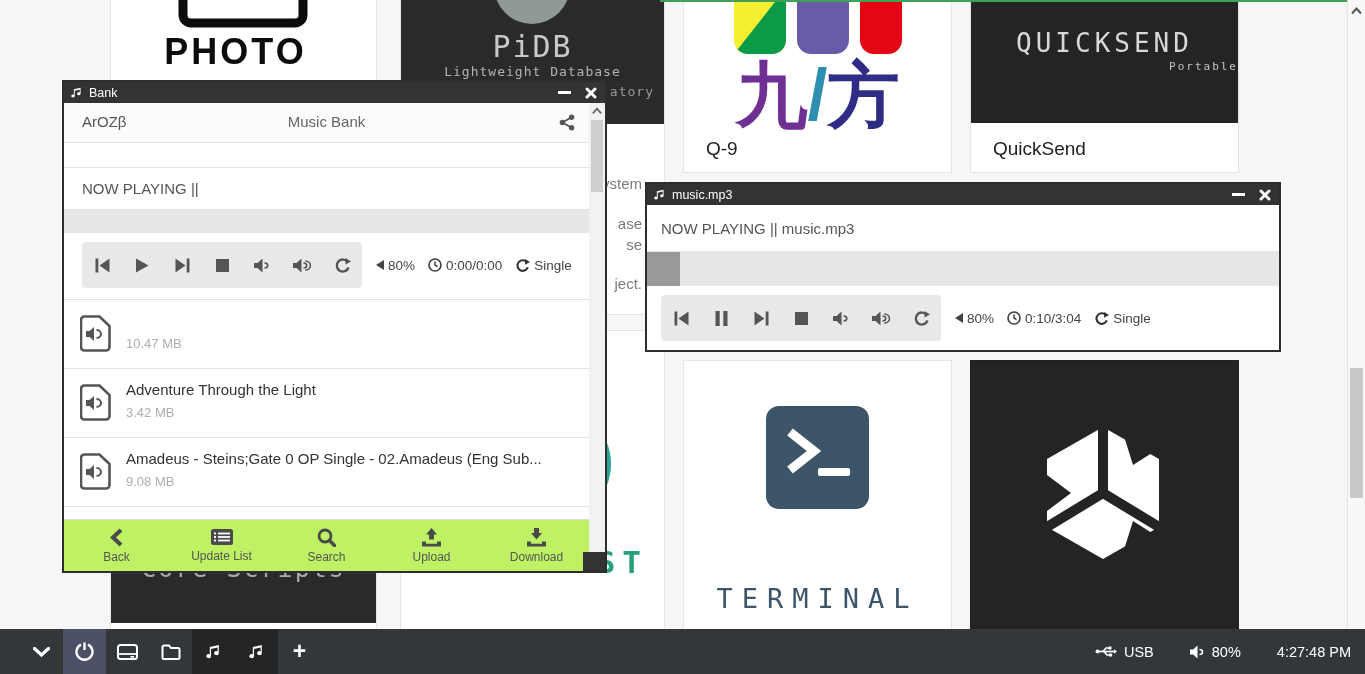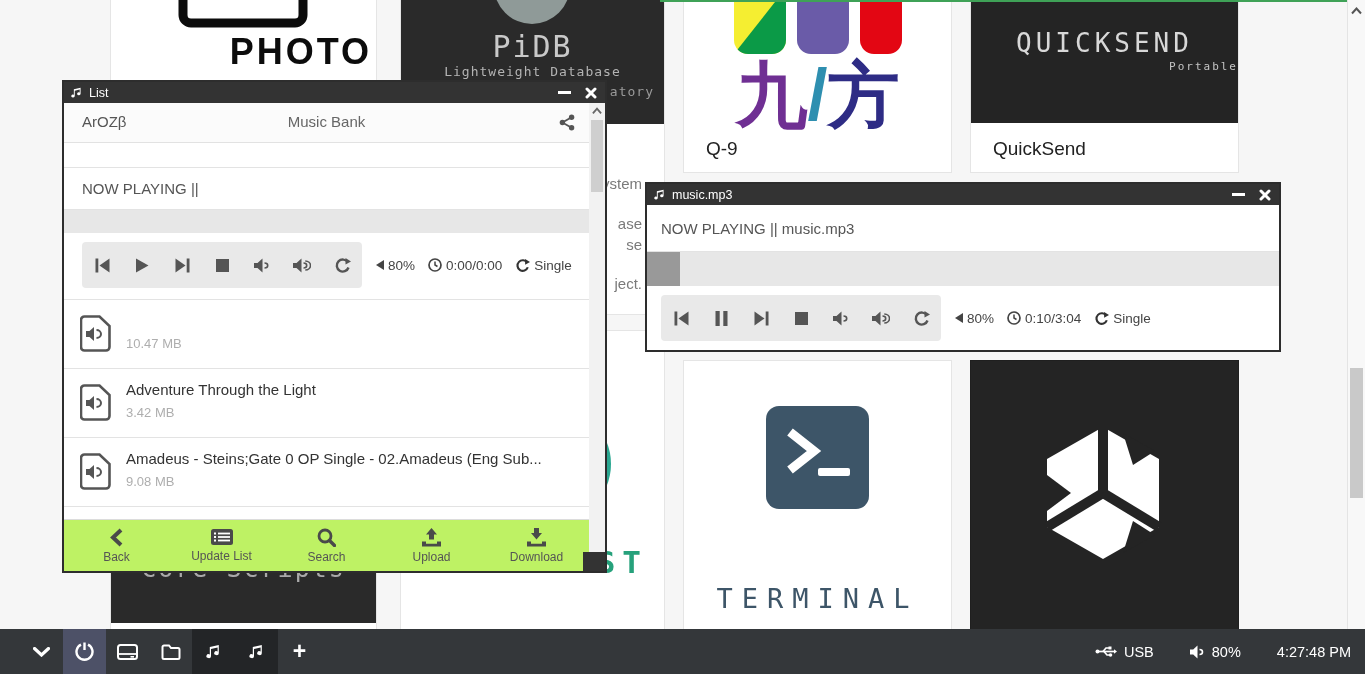--- a/index.html
+++ b/index.html
@@ -6,21 +6,21 @@
   .screen{position:relative;width:1365px;height:674px;overflow:hidden;background:#f6f6f6;
           font-family:"Liberation Sans", sans-serif; -webkit-font-smoothing:antialiased;}
   .abs{position:absolute;}
   .mono{font-family:"DejaVu Sans Mono", monospace;}
 
   
   .card{position:absolute;background:#fff;border:1px solid #e5e5e5;overflow:hidden;}
   .card.dark{background:#262626;border-color:#1f1f1f;}
   .card-label{position:absolute;left:22px;font-size:19px;color:#222;}
 
-  .photo-word{position:absolute;left:0;right:4px;text-align:right;font-weight:bold;
+  .photo-word{position:absolute;left:0;right:16px;text-align:center;font-weight:bold;
               font-size:36px;letter-spacing:3px;color:#0c0c0c;}
   .pidb-name{position:absolute;left:0;right:0;text-align:center;color:#c9c9c9;font-size:30px;letter-spacing:2px;}
   .pidb-tag{position:absolute;left:0;right:0;text-align:center;color:#b3b3b3;font-size:13px;letter-spacing:1px;}
   .pidb-frag{position:absolute;right:10px;color:#9a9a9a;font-size:13px;letter-spacing:1px;}
   .pidb-desc-frag{position:absolute;right:22px;color:#7a7a7a;font-size:15px;}
 
   .q9-squares{position:absolute;left:0;right:0;display:flex;justify-content:center;gap:11px;}
   .q9-glyphs{position:absolute;left:0;right:0;text-align:center;font-size:72px;font-weight:bold;}
   .qs-name{position:absolute;left:0;right:0;text-align:center;color:#d8d8d8;font-size:26px;letter-spacing:4px;}
   .qs-tag{position:absolute;left:0;right:0;text-align:right;color:#c4c4c4;font-size:11px;letter-spacing:2px;}
@@ -191,21 +191,21 @@
     <div class="thumb" style="top:368px;height:130px;"></div>
   </div>
 
   <div class="window" style="left:62px;top:80px;width:545px;height:493px;z-index:20;">
     <div class="titlebar">
       <span class="t-icon">
         <svg width="12" height="13" viewBox="0 0 16 17">
             <path d="M5 13.2a2.3 2 0 1 1-1.2-1.8V4l9-2v8.2a2.3 2 0 1 1-1.2-1.8V4.6L5 6z" fill="#fff"></path>
           </svg>
       </span>
-      <span>List</span>
+      <span>Bank</span>
       <span class="spacer"></span>
       <span class="tb-min"></span>
       <span class="tb-close">
         <svg width="12" height="12" viewBox="0 0 12 12">
             <g stroke="#fff" stroke-width="3" stroke-linecap="round">
               <line x1="2" y1="2" x2="10" y2="10"></line>
               <line x1="10" y1="2" x2="2" y2="10"></line>
             </g>
           </svg>
       </span>

